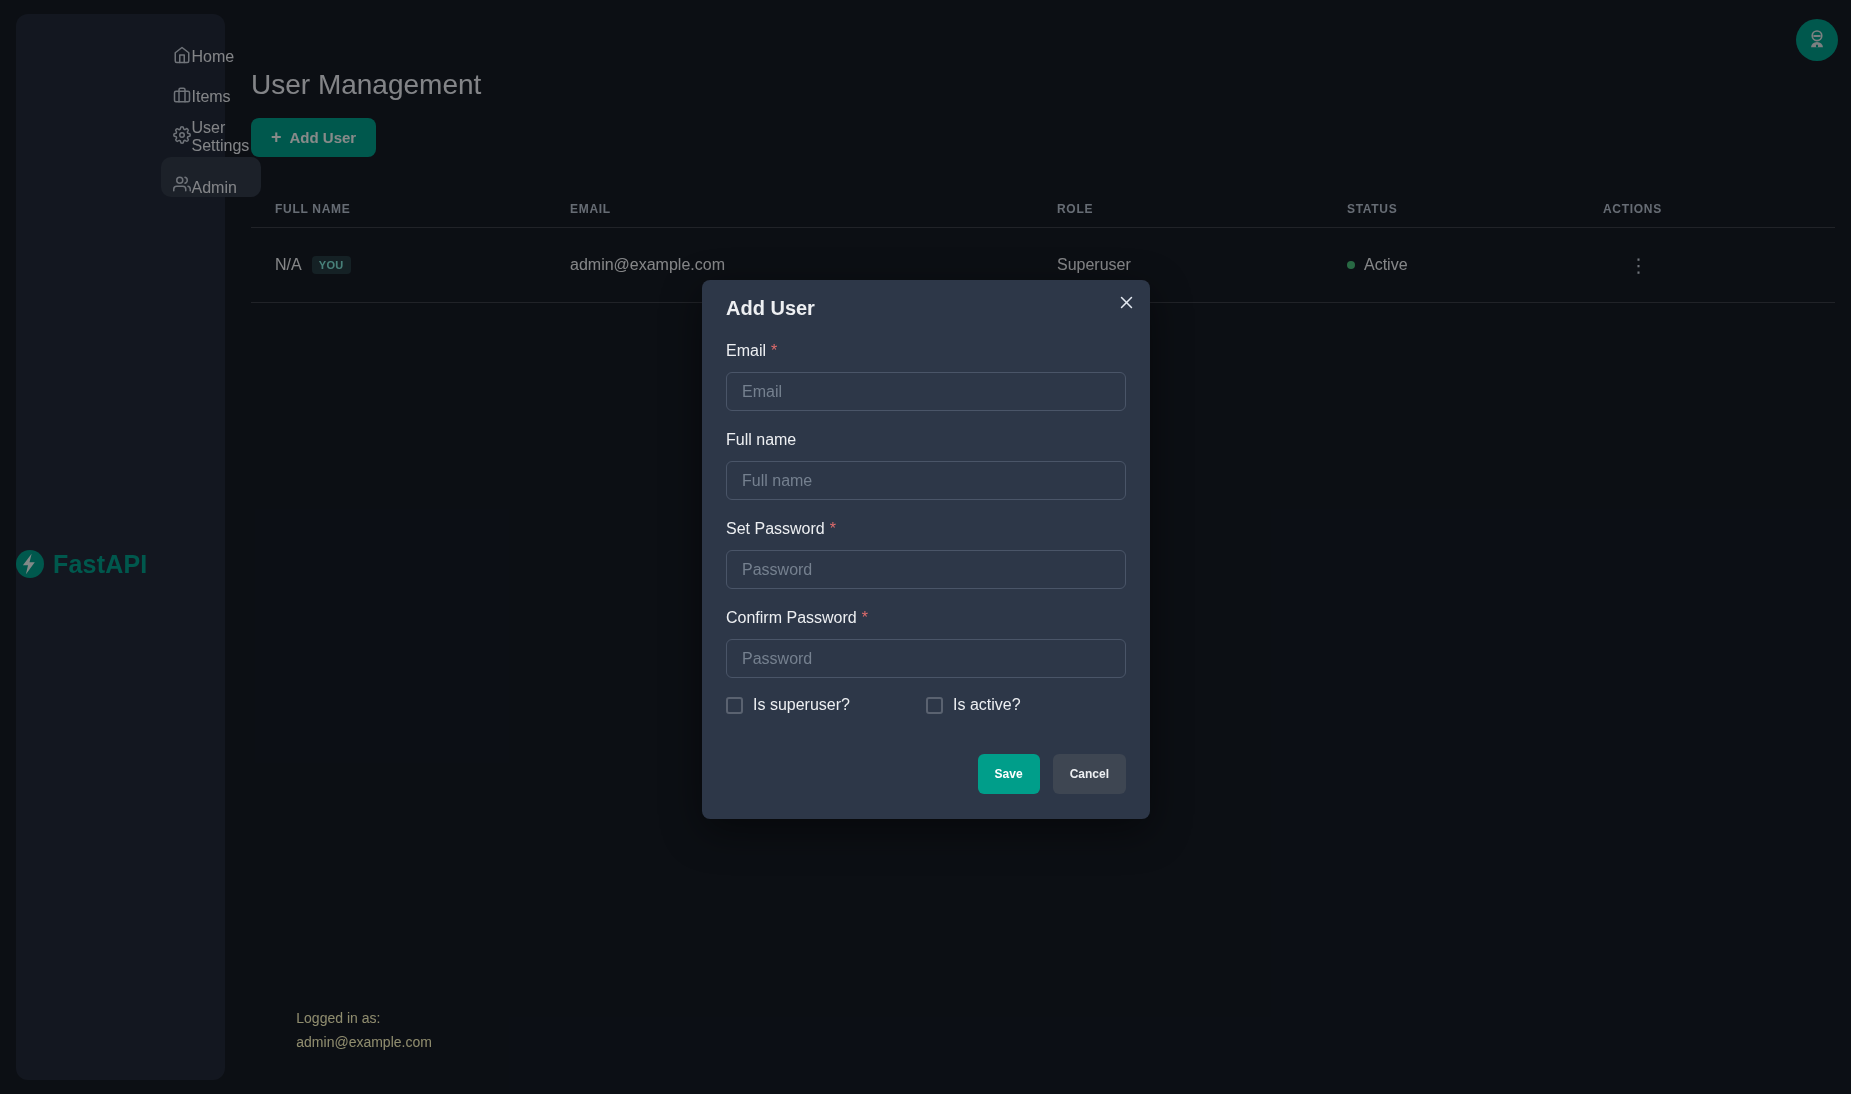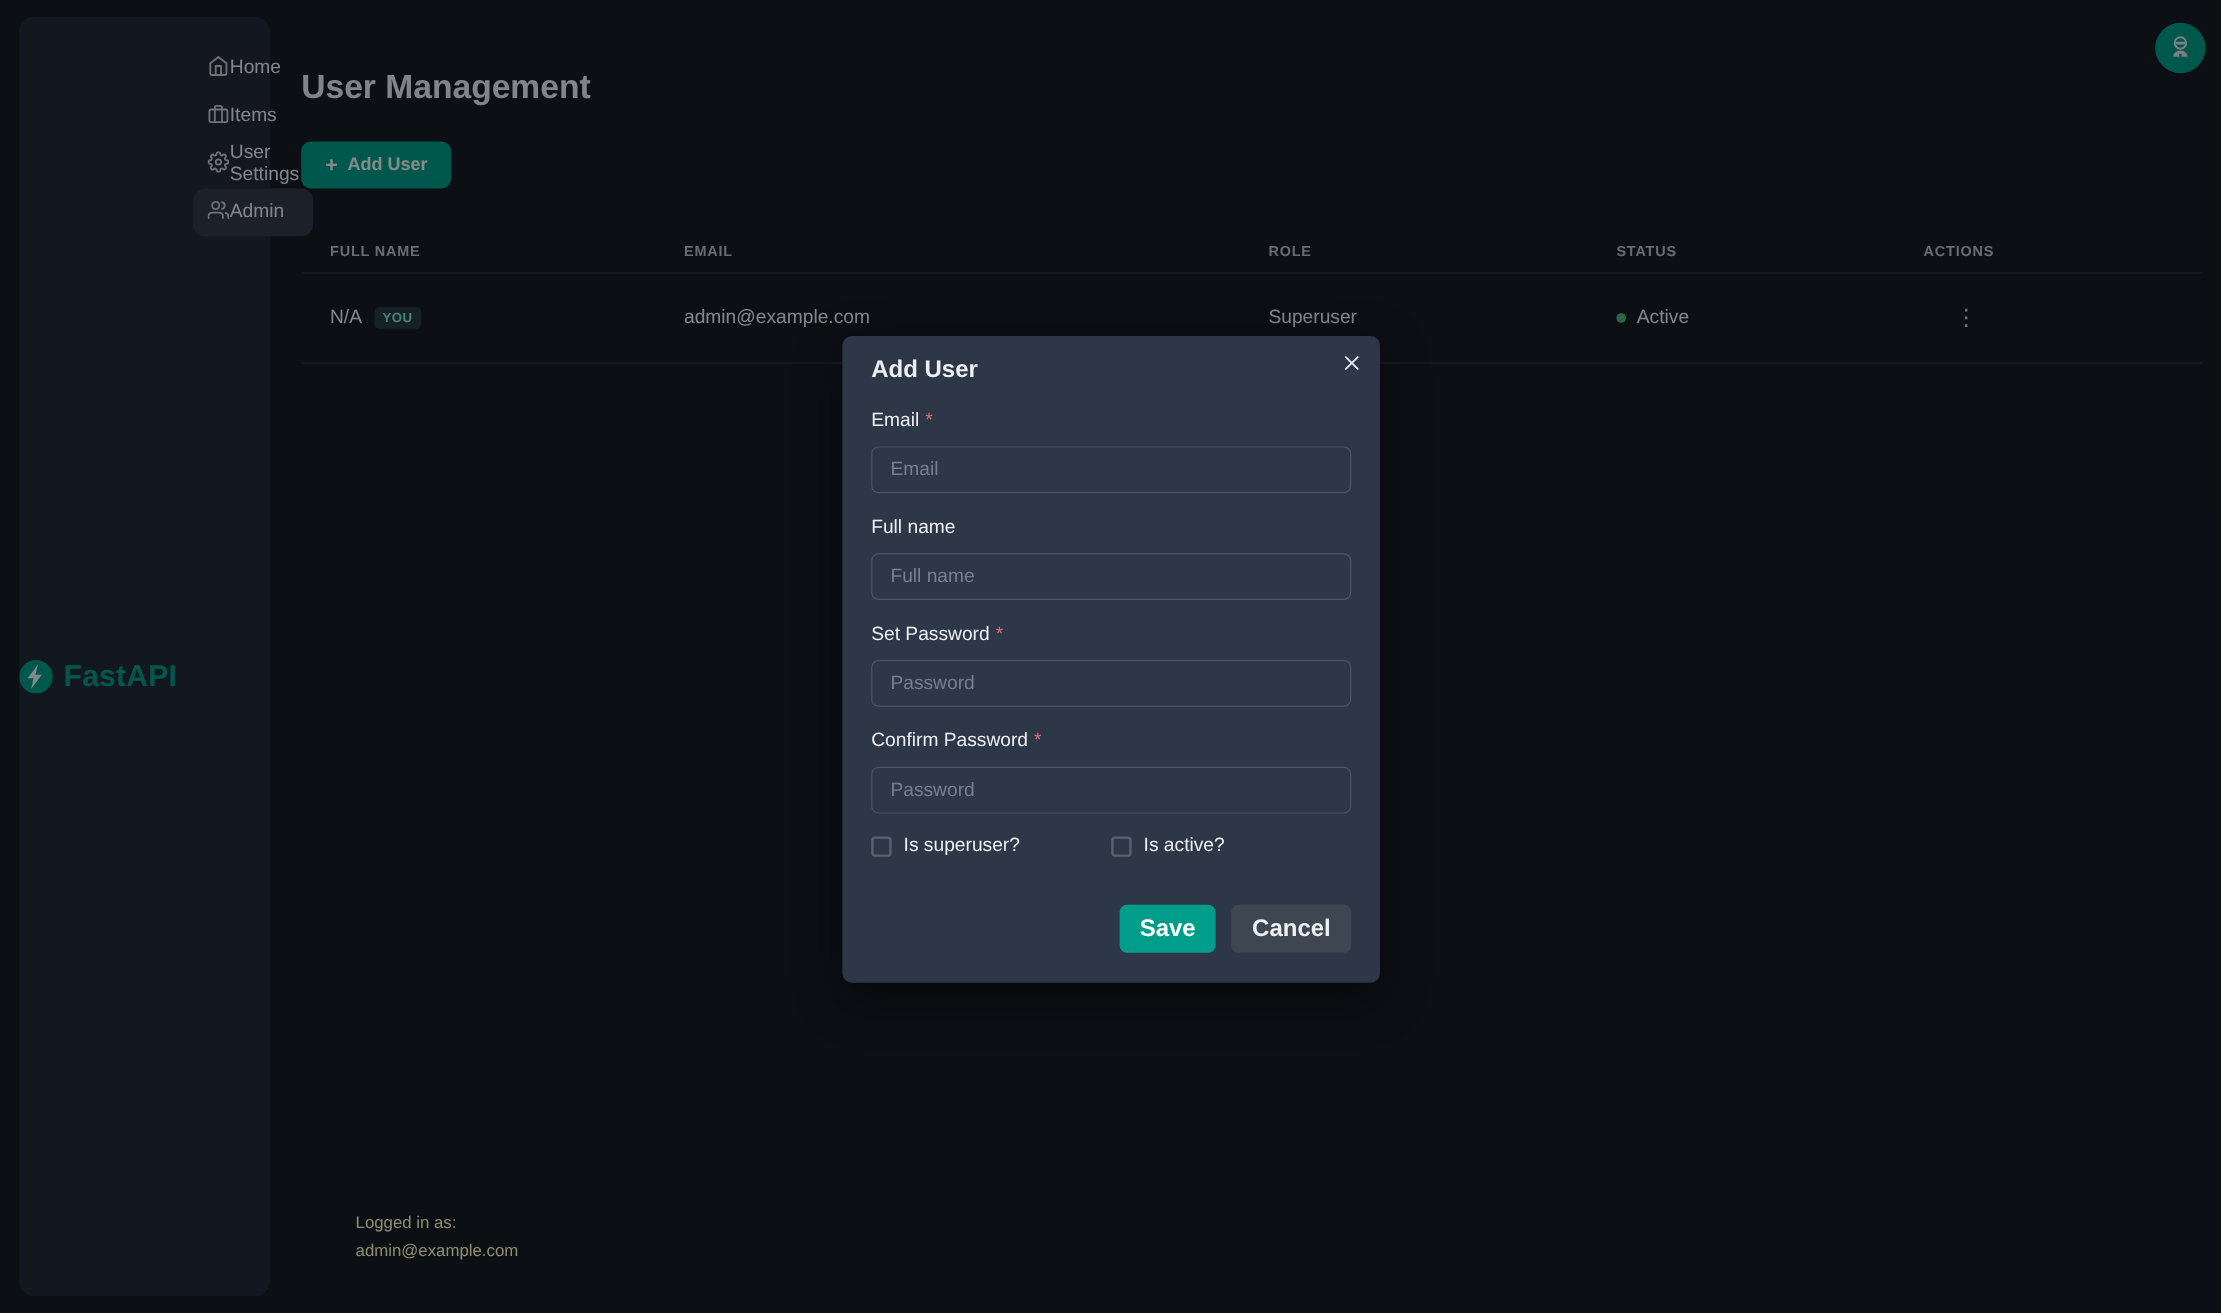--- a/index.html
+++ b/index.html
@@ -9,26 +9,26 @@
   .app { position: relative; width: 1851px; height: 1094px; background: #161B25; overflow: hidden; }
 
   
   .sidebar { position: absolute; left: 16px; top: 14px; width: 209px; height: 1066px;
              background: #232A39; border-radius: 12px; display: flex; }
   .logo-row { display: flex; align-items: center; justify-content: center; gap: 9px; margin-top: 34px; }
   .logo-text { color: #009E8A; font-size: 25px; font-weight: bold; letter-spacing: 0.2px; }
   .nav { margin-top: 23px; padding: 0 14px; display: flex; flex-direction: column; }
   .nav-item { height: 40px; border-radius: 10px; display: flex; align-items: center; 
               padding: 0 12px; color: #E9ECF1; font-size: 16px; cursor: pointer; }
-  .nav-item.active { background: #323B4A; }
+  .nav-item.active { background: #323B4A; align-items: flex-end; }
   .nav-item svg { stroke: #C6CDD8; }
   .sidebar-footer { margin-top: auto; padding: 0 21px 26px; color: #fef9c3; font-size: 14px; line-height: 24px; }
 
   
-  .page-title { position: absolute; left: 251px; top: 38px; font-size: 28px; font-weight: bold; color: #E9ECF1; }
+  .page-title { position: absolute; left: 251px; top: 50px; font-size: 28px; font-weight: normal; color: #E9ECF1; }
   .add-user-btn { position: absolute; left: 251px; top: 118px; height: 39px; border: none;
                   background: #009E8A; color: #F2F6F5; font-family: inherit; font-size: 15px; font-weight: bold;
                   border-radius: 8px; padding: 0 20px; display: flex; align-items: center; gap: 8px; cursor: pointer; }
   .plus-icon { font-size: 18px; font-weight: bold; line-height: 1; margin-top: -2px; }
 
   .users-table { position: absolute; left: 251px; top: 190px; width: 1584px; }
   .thead, .trow { display: grid; grid-template-columns: 295px 487px 290px 256px 1fr; align-items: center; }
   .thead { height: 38px; border-bottom: 1px solid rgba(255,255,255,0.16); }
   .th { padding: 0 24px; font-size: 12px; font-weight: bold; letter-spacing: 0.7px; color: #B7C1CF; }
   .trow { height: 75px; border-bottom: 1px solid rgba(255,255,255,0.16); }
@@ -54,21 +54,21 @@
   .field-label { display: block; font-size: 16px; color: #EDEFF2; margin-bottom: 12px; }
   .req { color: #E06C6C; margin-left: 5px; }
   .text-input { width: 100%; height: 39px; background: transparent; border: 1px solid #4A5568; border-radius: 6px;
                 padding: 0 15px; font-family: inherit; font-size: 16px; color: #EDEFF2; outline: none; }
   .text-input::placeholder { color: #75808F; }
   .checkbox-row { display: flex; margin-top: 18px; }
   .checkbox { display: flex; align-items: center; gap: 10px; font-size: 16px; color: #EDEFF2; cursor: pointer; }
   .checkbox.cb-first { width: 200px; }
   .cb-box { width: 17px; height: 17px; border: 2px solid #5A6270; border-radius: 3px; flex: none; }
   .modal-footer { display: flex; justify-content: flex-end; gap: 13px; margin-top: 40px; }
-  .btn { height: 40px; border: none; border-radius: 6px; font-family: inherit; font-size: 20px; font-weight: bold;
+  .btn { height: 40px; border: none; border-radius: 6px; font-family: inherit; font-size: 12px; font-weight: bold;
          padding: 0 17px; cursor: pointer; }
   .btn-save { background: #009E8A; color: #FFFFFF; }
   .btn-cancel { background: #3E4652; color: #EDEFF2; }
 </style>
 </head>
 <body>
 
 <div class="app">
 
   <aside class="sidebar">

